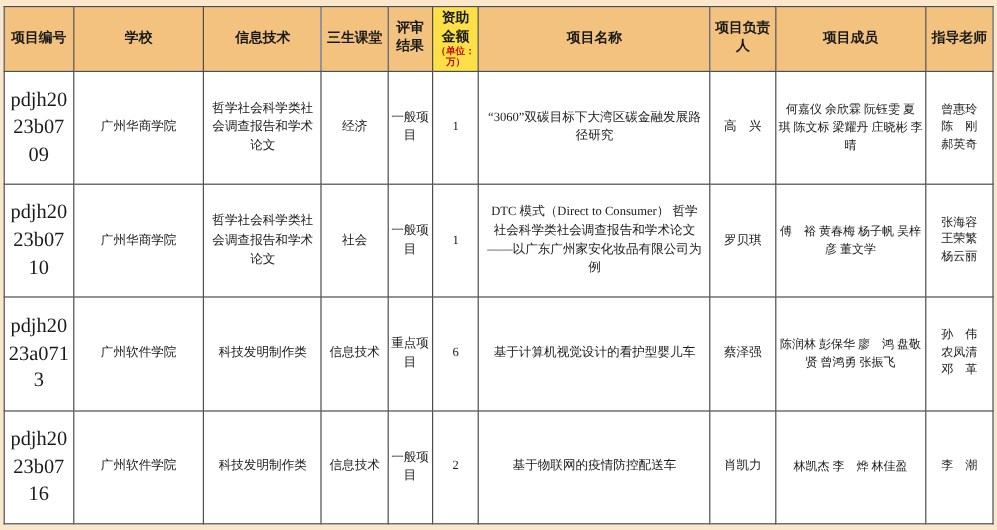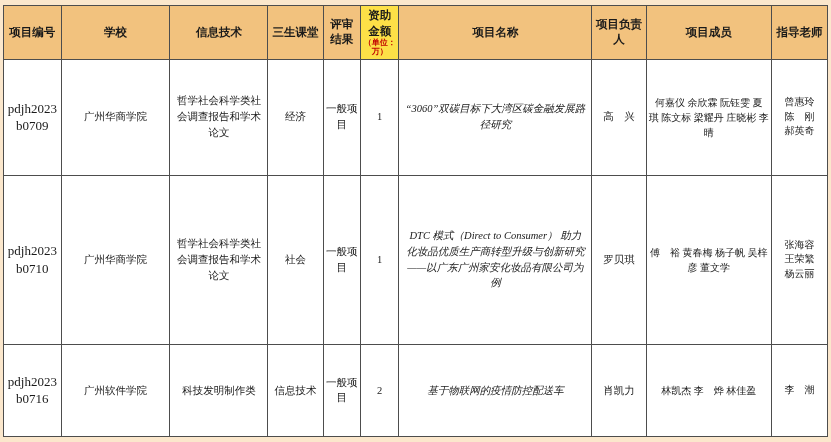--- a/index.html
+++ b/index.html
@@ -16,22 +16,22 @@
     border:1px solid #4d4d4d;text-align:center;vertical-align:middle;
     padding:1px 3px;overflow:hidden;
   }
   thead th{
     background:#f2c27e;font-weight:bold;font-size:11.5px;line-height:1.35;
     padding:2px 2px;
   }
   thead th.amount-header{background:#fde047;}
   .note{display:block;font-size:8px;color:#c00000;font-weight:bold;line-height:1.1;}
   td{font-size:10.5px;line-height:1.5;}
-  td.cell-id{font-size:13px;word-break:break-all;line-height:1.35;margin-left:24px;}
-  td.cell-title{padding:18px 6px;font-style:italic;}
+  td.cell-id{font-size:17px;word-break:break-all;line-height:1.35;margin-left:24px;}
+  td.cell-title{padding:3px 6px;}
   td.cell-members{font-size:10px;padding:1px 2px;}
   td.cell-teachers{white-space:pre-line;font-size:10px;line-height:1.45;}
   td.cell-result{padding:11px 1px;}
 </style>
 </head>
 <body>
 
 <div class="page">
   <table>
     <colgroup>
@@ -78,26 +78,40 @@
 陈　刚
 郝英奇</td>
         </tr>
         <tr style="height: 66px;">
           <td class="cell-id">pdjh2023b0710</td>
           <td class="cell-school">广州华商学院</td>
           <td class="cell-category1">哲学社会科学类社会调查报告和学术论文</td>
           <td class="cell-category2">社会</td>
           <td class="cell-result">一般项目</td>
           <td class="cell-amount">1</td>
-          <td class="cell-title">DTC 模式（Direct to Consumer） 助力化妆品优质生产商转型升级与创新研究——以广东广州家安化妆品有限公司为例</td>
+          <td class="cell-title">DTC 模式（Direct to Consumer） 哲学社会科学类社会调查报告和学术论文——以广东广州家安化妆品有限公司为例</td>
           <td class="cell-leader">罗贝琪</td>
           <td class="cell-members">傅　裕 黄春梅 杨子帆 吴梓彦 董文学</td>
           <td class="cell-teachers">张海容
 王荣繁
 杨云丽</td>
+        </tr>
+        <tr style="height: 58px;">
+          <td class="cell-id">pdjh2023a0713</td>
+          <td class="cell-school">广州软件学院</td>
+          <td class="cell-category1">科技发明制作类</td>
+          <td class="cell-category2">信息技术</td>
+          <td class="cell-result">重点项目</td>
+          <td class="cell-amount">6</td>
+          <td class="cell-title">基于计算机视觉设计的看护型婴儿车</td>
+          <td class="cell-leader">蔡泽强</td>
+          <td class="cell-members">陈润林 彭保华 廖　鸿 盘敬贤 曾鸿勇 张振飞</td>
+          <td class="cell-teachers">孙　伟
+农凤清
+邓　革</td>
         </tr>
         <tr style="height: 31px;">
           <td class="cell-id">pdjh2023b0716</td>
           <td class="cell-school">广州软件学院</td>
           <td class="cell-category1">科技发明制作类</td>
           <td class="cell-category2">信息技术</td>
           <td class="cell-result">一般项目</td>
           <td class="cell-amount">2</td>
           <td class="cell-title">基于物联网的疫情防控配送车</td>
           <td class="cell-leader">肖凯力</td>

